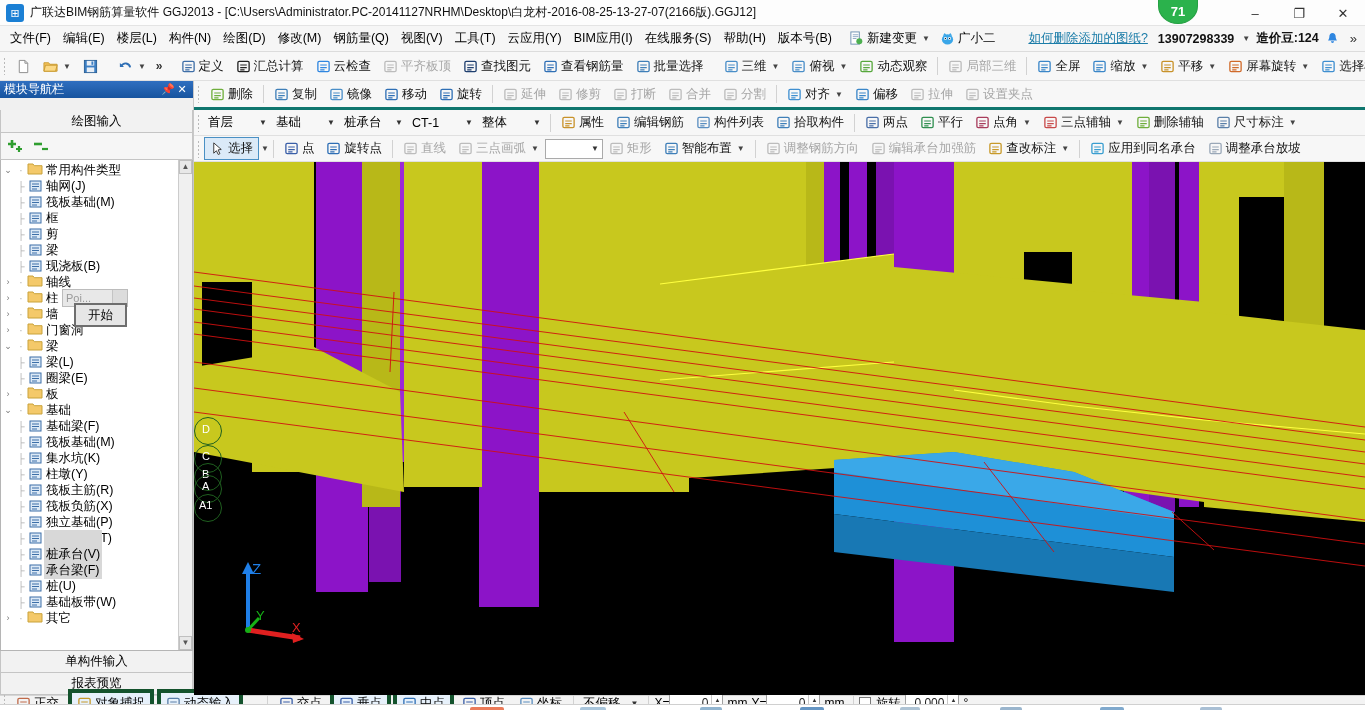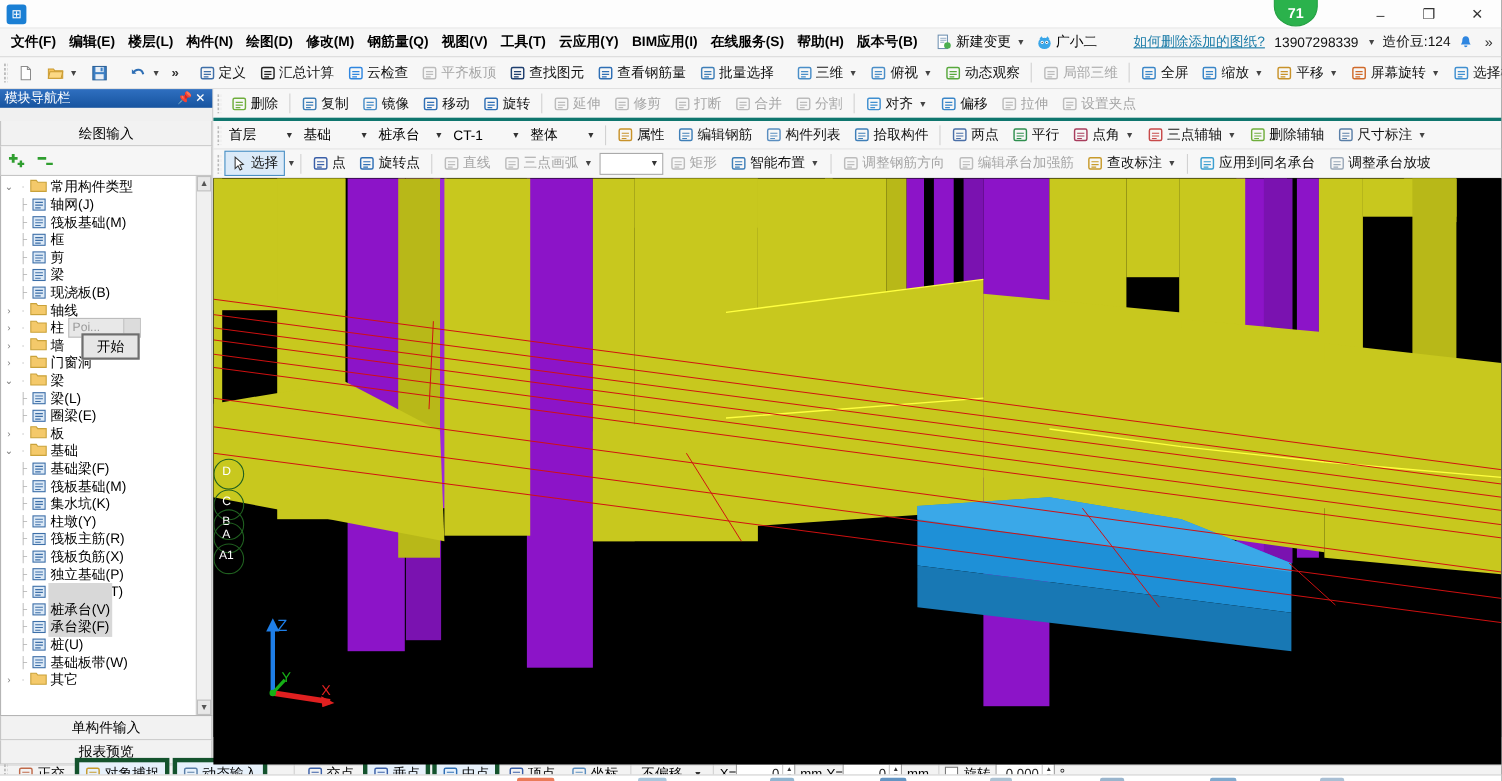--- a/index.html
+++ b/index.html
@@ -31,27 +31,27 @@
     background:#2bb24c; border-radius:0 0 20px 20px/0 0 18px 18px;
     color:#fff; font-size:13px; font-weight:bold; text-align:center;
     line-height:46px; border:1px solid #25a043;
   }
 
   
   .menubar {
     height:26px; display:flex; align-items:center;
     background:#f6f6f6; border-bottom:1px solid #dcdcdc; flex:none; position:relative;
   }
-  .menu-item { padding:3px 6px; font-size:12.5px; color:#000; white-space:nowrap;font-weight:bold; }
+  .menu-item { padding:3px 6px; font-size:12.5px; color:#000; white-space:nowrap; }
   .menu-cmd { display:flex; align-items:center; gap:3px; padding:2px 5px; white-space:nowrap; font-size:12.5px; }
   .mini-ico { width:15px;height:15px;display:inline-block;flex:none; }
   .caretdn { font-size:8px; color:#444; margin-left:2px; }
   .menu-link { color:#1b7ca8; font-size:12.5px; margin-left:28px; white-space:nowrap; }
   .menu-right { position:absolute; right:4px; display:flex; align-items:center; gap:6px; }
-  .menu-acct { font-size:12.5px; color:#111; }
+  .menu-acct { font-size:12.5px; color:#111;font-weight:bold; }
   .chevr { color:#333; font-size:13px; padding:0 4px; }
 
   
   .tbrow { display:flex; align-items:center; background:#f7f7f7; border-bottom:1px solid #e0e0e0; flex:none; height:29px; }
   .tb-btn { display:flex;align-items:center;gap:3px; padding:2px 5px; white-space:nowrap; font-size:12.5px; color:#111; border:1px solid transparent; }
   .tb-btn.dis { color:#a6a6a6; }
   .tb-sep { width:1px;height:18px;background:#d2d2d2;margin:0 4px; }
   .dotgrip { width:4px;height:18px;margin:0 3px;
      background-image: radial-gradient(#b9b9b9 40%, transparent 41%);
      background-size:3px 4px; flex:none; }
@@ -130,20 +130,21 @@
              border-top:1px solid #d0d0d0; overflow:hidden; }
   .tb-dot { position:absolute; top:2px; height:5px; border-radius:2px; opacity:.85;}
 </style>
 </head>
 <body>
 
 <div class="app">
 
   <div class="titlebar">
     <div class="title-icon">⊞</div>
+    <div class="title-text">广联达BIM钢筋算量软件 GGJ2013 - [C:\Users\Administrator.PC-20141127NRHM\Desktop\白龙村-2016-08-25-13-27-07(2166版).GGJ12]</div>
     <div class="green-badge">71</div>
     <div class="win-btns">
       <div class="win-btn">–</div>
       <div class="win-btn">❐</div>
       <div class="win-btn close">✕</div>
     </div>
   </div>
 
   <div class="menubar">
     <div style="display:flex;align-items:center;padding-left:4px;" id="menu-items-host">

